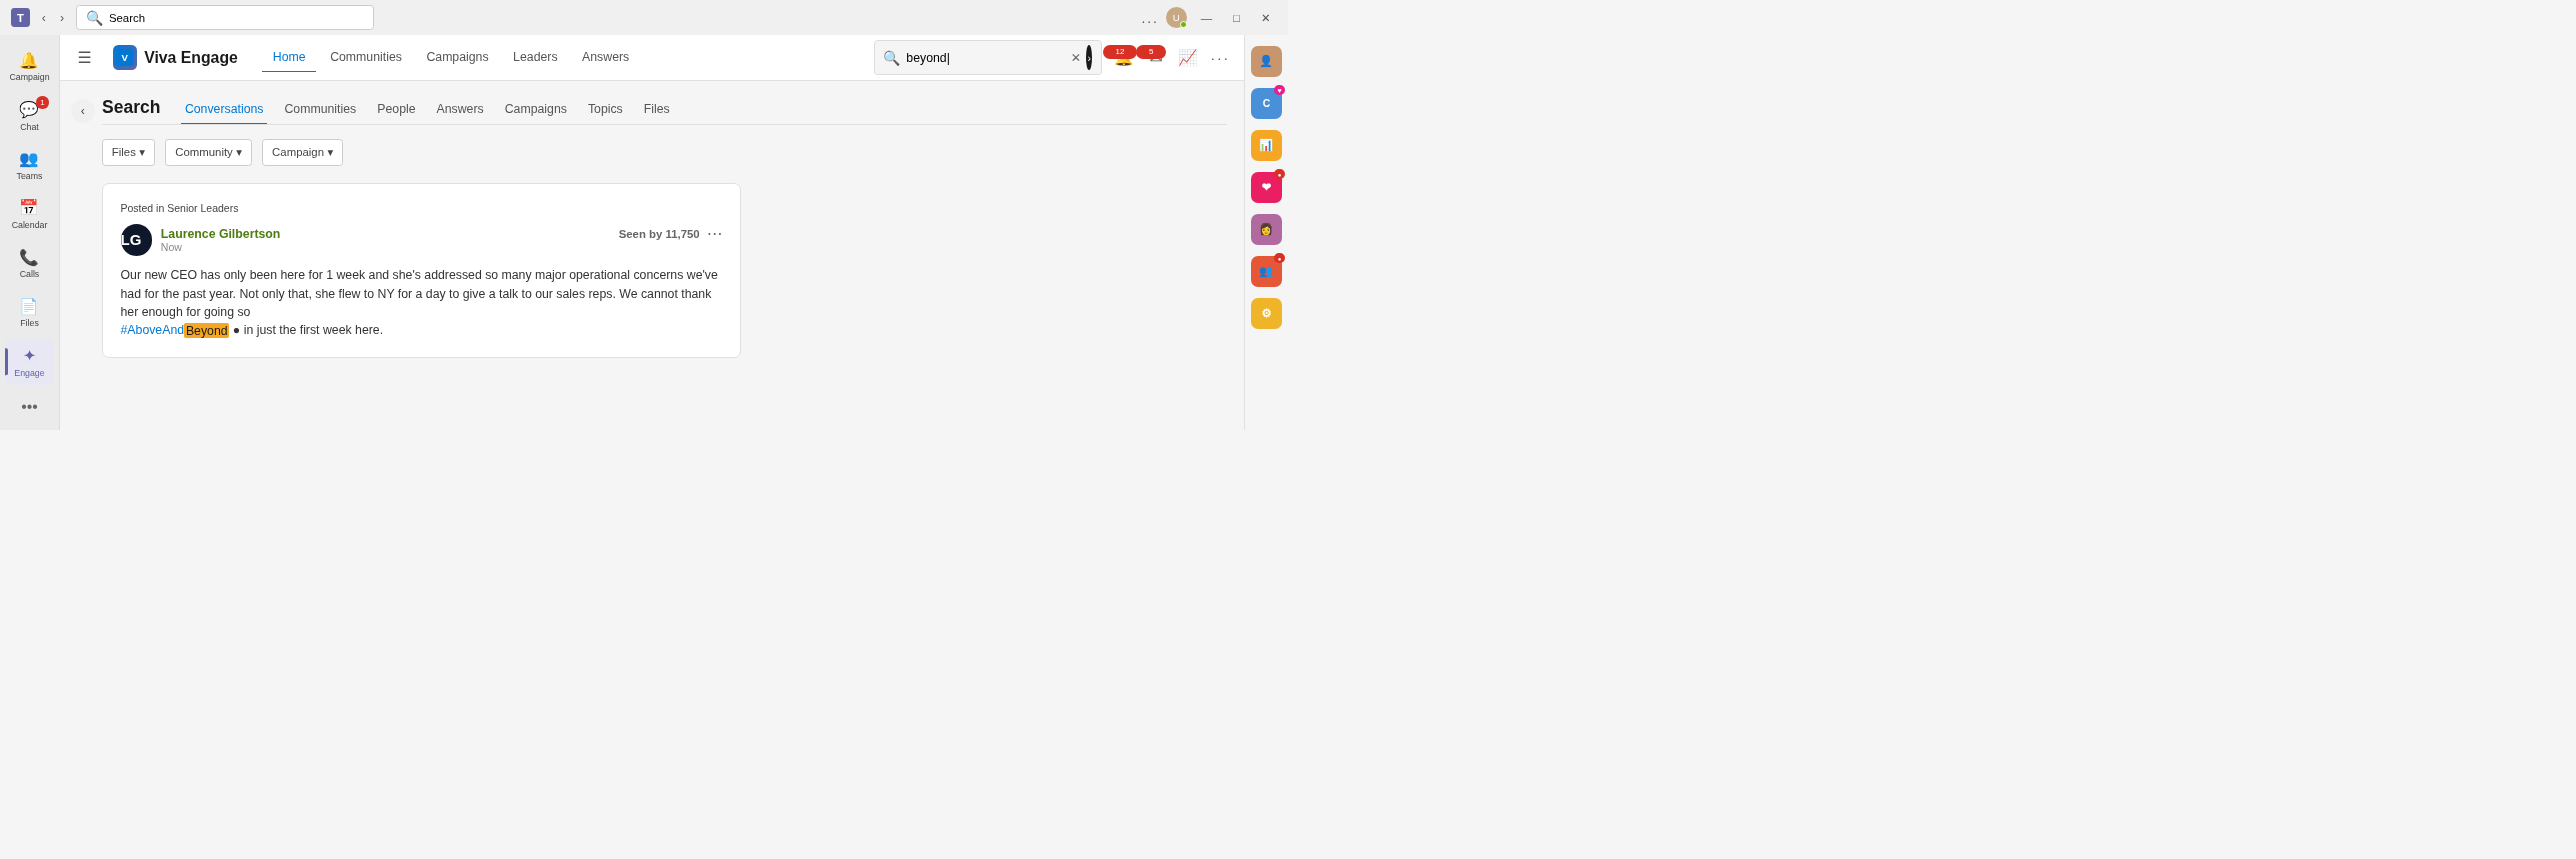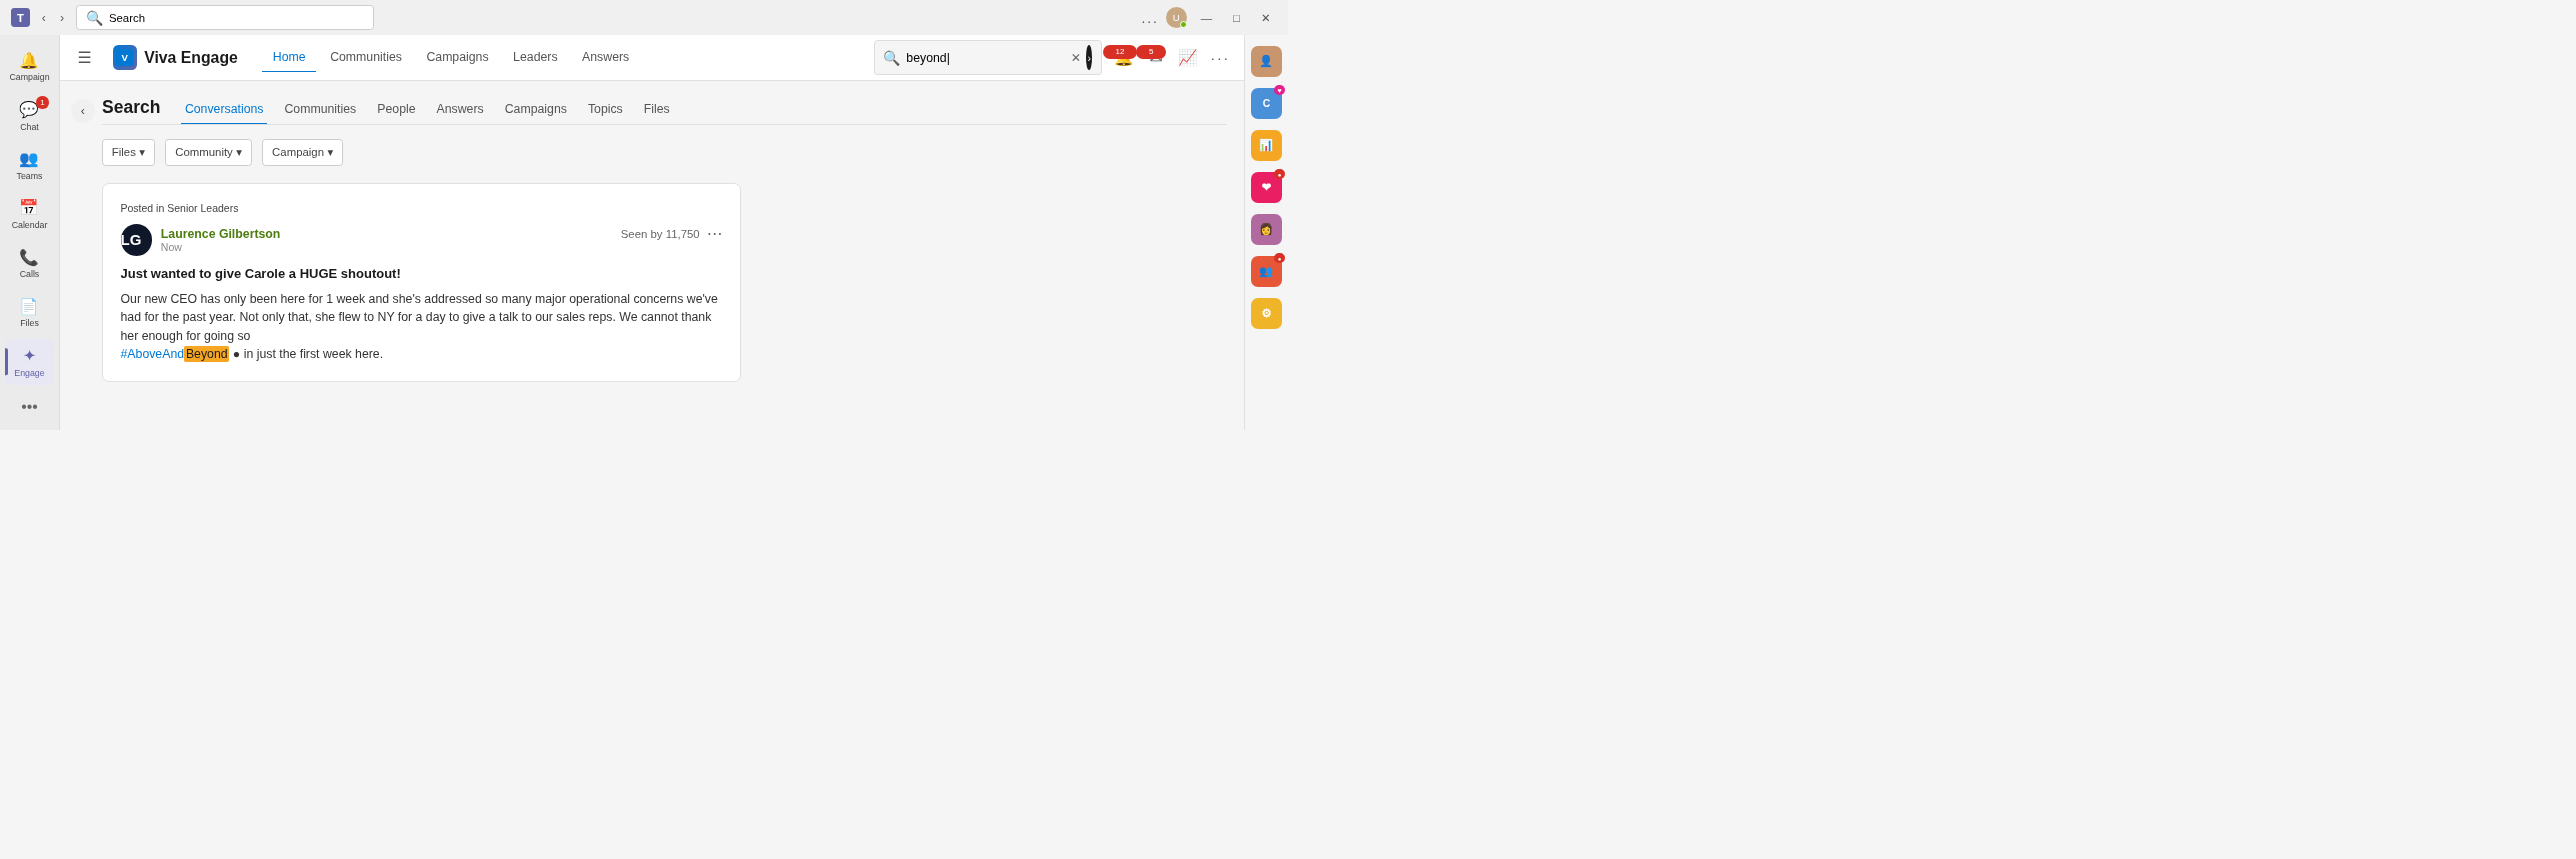--- a/index.html
+++ b/index.html
@@ -111,21 +111,21 @@
     }
     .posted-in { font-size: 10.5px; color: #888; margin-bottom: 10.5px; }
     .posted-in span { color: #444; }
     .post-header { display: flex; align-items: flex-start; justify-content: space-between; margin-bottom: 10.5px; }
     .post-author { display: flex; align-items: center; gap: 8.8px; }
     .author-avatar { width: 31.5px; height: 31.5px; border-radius: 50%; background: #0f172a; display: flex; align-items: center; justify-content: flex-start; color: white; font-size: 15px; font-weight: bold; overflow: hidden; }
     .author-info { display: flex; flex-direction: column; }
     .author-name { font-size: 12.3px; font-weight: 600; color: #4d7c0f; }
     .author-time { font-size: 10.5px; color: #888; }
     .post-meta { display: flex; align-items: center; gap: 7px; }
-    .seen-by { font-size: 11.4px; color: #666; }
+    .seen-by { font-size: 11.4px; color: #666; font-weight: bold; }
     .post-menu { cursor: pointer; color: #666; font-size: 15.8px; }
     .post-title { font-size: 13px; font-weight: 700; color: #1a1a1a; margin-bottom: 8.8px; }
     .post-body { font-size: 12.3px; color: #333; line-height: 1.5; }
     .hashtag { color: #0078d4; }
     .highlight { background: #f5a623; color: #1a1a1a; padding: 0.9px 1.8px; border-radius: 1.8px; }
 
     
     .right-sidebar {
       width: 44px; background: #f5f5f5; display: flex; flex-direction: column;
       align-items: center; padding: 7px 0; gap: 3.5px; border-left: 0.9px solid #e0e0e0; flex-shrink: 0;
@@ -288,21 +288,20 @@
                 <div class="author-info">
                   <span class="author-name">Laurence Gilbertson</span>
                   <span class="author-time">Now</span>
                 </div>
               </div>
               <div class="post-meta">
                 <span class="seen-by">Seen by 11,750</span>
                 <span class="post-menu">⋯</span>
               </div>
             </div>
-            <div class="post-title">Just wanted to give Carole a HUGE shoutout!</div>
             <div class="post-body">
               <span>Our new CEO has only been here for 1 week and she's addressed so many major operational concerns we've had for the past year. Not only that, she flew to NY for a day to give a talk to our sales reps. We cannot thank her enough for going so</span>
               <br>
               <span class="hashtag"><span>#AboveAnd</span><span class="highlight">Beyond</span></span>
               <span> ● in just the first week here.</span>
             </div>
           </div>
 
         </div>
       </div>

